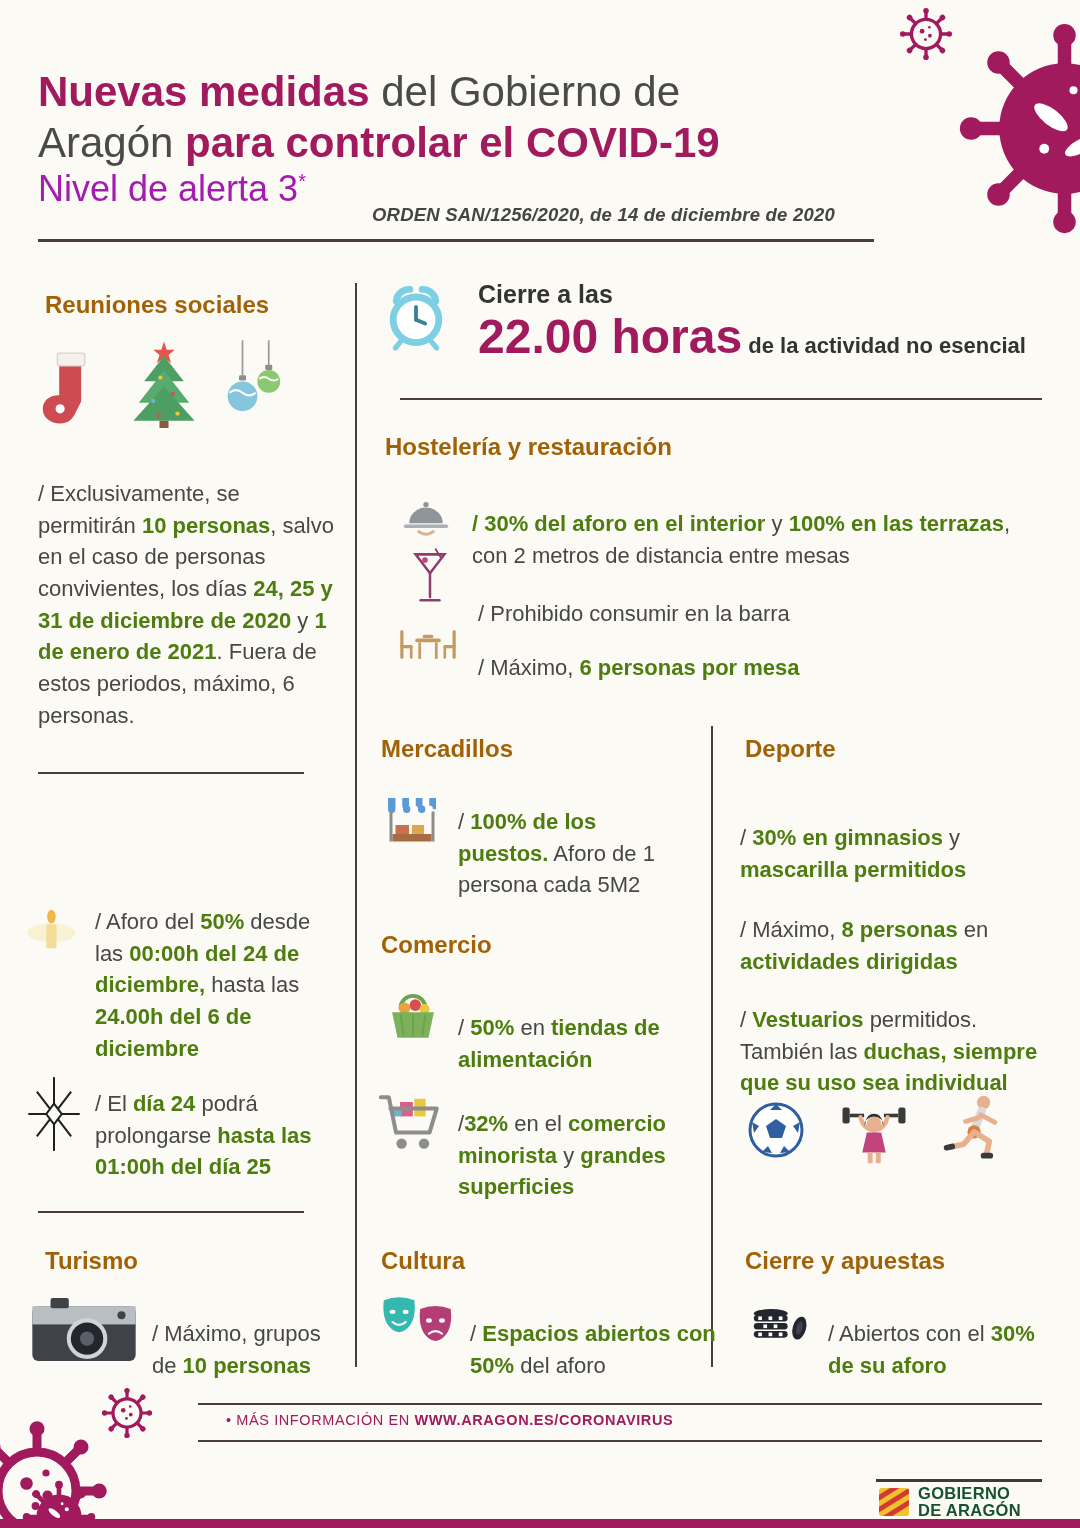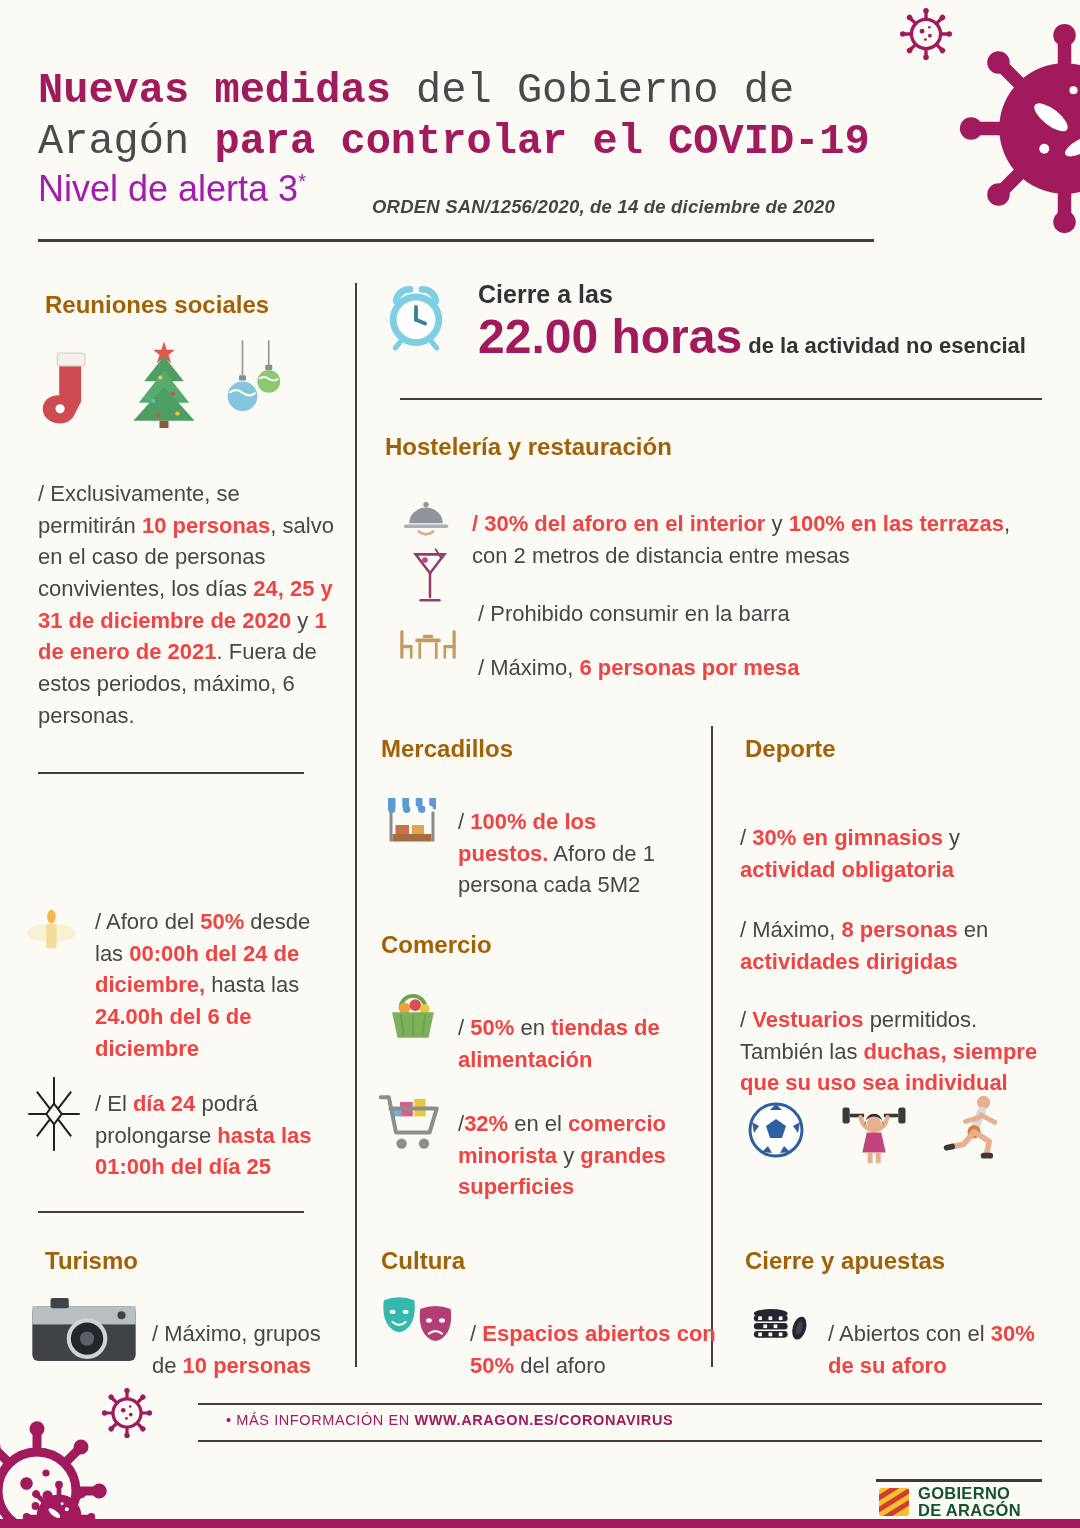--- a/index.html
+++ b/index.html
@@ -1,28 +1,28 @@
 <!DOCTYPE html>
 <html><head>
 <meta charset="utf-8">
 <style>
   html,body{margin:0;padding:0;background:#cfcfcf;}
   .page{position:relative;width:1080px;height:1528px;background:#fcfaf5;overflow:hidden;
         font-family:"Liberation Sans","DejaVu Sans",sans-serif;color:#474747;margin:0 auto;}
   .abs{position:absolute;}
   .b{font-weight:700;}
-  .body .b{color:#ef4444;}
+  .body .b{color:#4d7c0f;}
   .accent{color:#a01a5d;}
   .title{position:absolute;font-size:42px;line-height:1.22;font-weight:400;color:#4a4a4a;}
   .title .b{color:#4a4a4a;}
   .title .accent{color:#a01a5d;}
-  .tline{display:block;font-family:Liberation Mono, monospace;}
+  .tline{display:block;}
   .alert{position:absolute;font-size:36px;color:#a21caf;font-weight:400;}
   .alert sup{font-size:20px;}
-  .order{position:absolute;font-size:18.5px;font-style:italic;font-weight:700;color:#454545;letter-spacing:.2px;}
+  .order{position:absolute;font-size:18.5px;font-style:italic;font-weight:700;color:#454545;letter-spacing:.2px;margin-top:8px;}
   .sec{position:absolute;font-size:24px;font-weight:700;color:#a16207;margin:7px;}
   .body{position:absolute;font-size:22px;line-height:1.44;}
   .hline{position:absolute;background:#4a3b42;height:2px;}
   .vline{position:absolute;background:#4a3b42;width:2px;}
   .closure{position:absolute;}
   .closure-line1{font-size:25px;font-weight:700;color:#333;}
   .closure-time{font-size:48px;font-weight:700;color:#a01a5d;}
   .closure-tail{font-size:22px;font-weight:700;color:#333;}
   .footer-info{position:absolute;font-size:14.5px;color:#a01a5d;letter-spacing:.6px;}
   .logo-text{position:absolute;font-size:16.5px;font-weight:700;color:#14532d;line-height:1.06;letter-spacing:.3px;}
@@ -277,21 +277,21 @@
     <ellipse cx="38" cy="26" rx="4" ry="3" fill="#ffffff"></ellipse>
     <path d="M20 40 q9 8 18 0" stroke="#ffffff" stroke-width="3" fill="none" stroke-linecap="round"></path>
     <path d="M58 22 q21 -8 42 0 q3 26 -9 38 q-12 12 -24 0 q-12 -12 -9 -38z" fill="#b53d75"></path>
     <ellipse cx="70" cy="38" rx="4" ry="3" fill="#ffffff"></ellipse>
     <ellipse cx="88" cy="38" rx="4" ry="3" fill="#ffffff"></ellipse>
     <path d="M70 56 q9 -7 18 0" stroke="#ffffff" stroke-width="3" fill="none" stroke-linecap="round"></path>
   </svg>
   <p class="body" style="left:470px;top:1296px;width:250px"><span>/ </span><span class="b">Espacios abiertos con 50%</span><span> del aforo</span></p>
 
   <h2 class="sec" style="left:738px;top:728px">Deporte</h2>
-  <p class="body" style="left:740px;top:800px;width:300px"><span>/ </span><span class="b">30% en gimnasios</span><span> y </span><span class="b">actividad obligatoria</span></p>
+  <p class="body" style="left:740px;top:800px;width:300px"><span>/ </span><span class="b">30% en gimnasios</span><span> y </span><span class="b">mascarilla permitidos</span></p>
   <p class="body" style="left:740px;top:892px;width:300px"><span>/ Máximo, </span><span class="b">8 personas</span><span> en </span><span class="b">actividades dirigidas</span></p>
   <p class="body" style="left:740px;top:982px;width:306px"><span>/ </span><span class="b">Vestuarios</span><span> permitidos. También las </span><span class="b">duchas, siempre que su uso sea individual</span></p>
 
   <svg class="abs" style="left:746px;top:1100px;width:60px;height:60px" viewBox="0 0 60 60">
     <circle cx="30" cy="30" r="26" fill="#ffffff" stroke="#2f5f9e" stroke-width="3"></circle>
     <polygon points="30,19 40,26 36,38 24,38 20,26" fill="#2f5f9e"></polygon>
     <polygon points="30,4 36,10 24,10" fill="#2f5f9e"></polygon>
     <polygon points="6,22 13,26 8,33" fill="#2f5f9e"></polygon>
     <polygon points="54,22 47,26 52,33" fill="#2f5f9e"></polygon>
     <polygon points="16,52 22,46 26,53" fill="#2f5f9e"></polygon>

